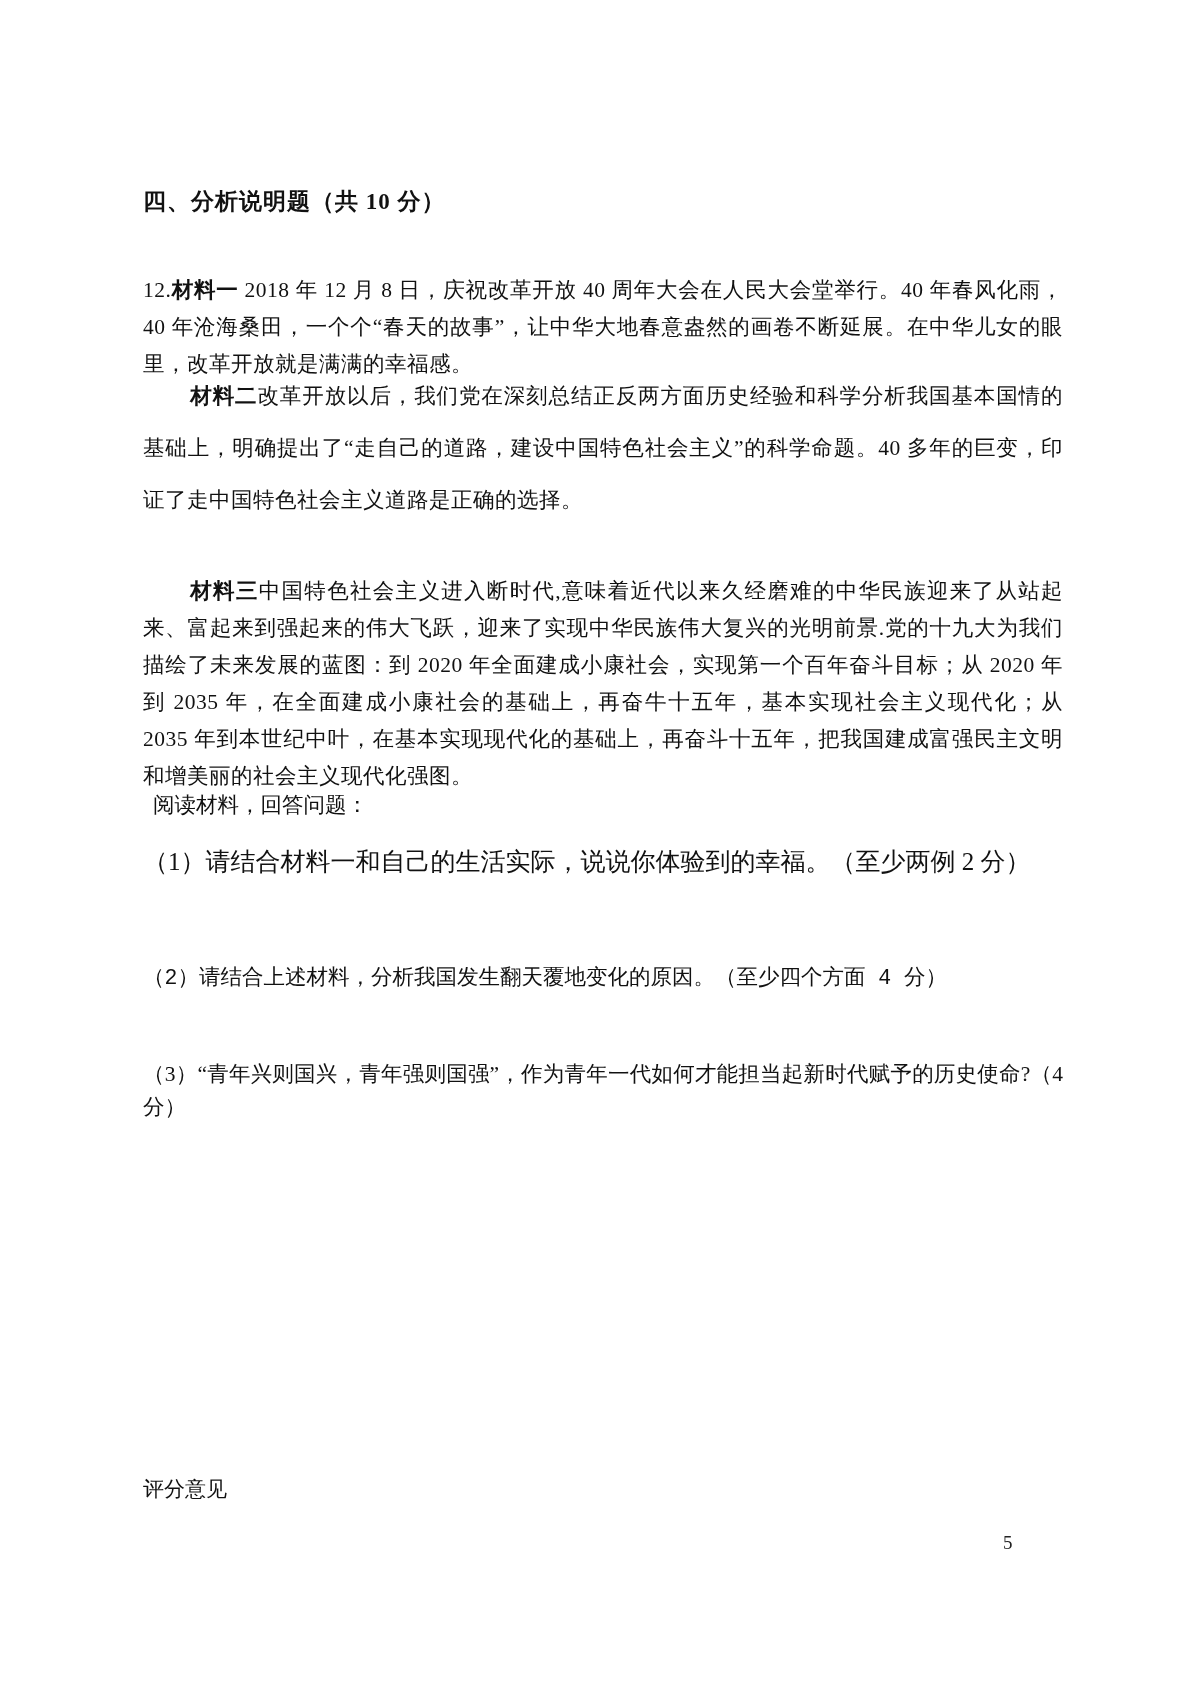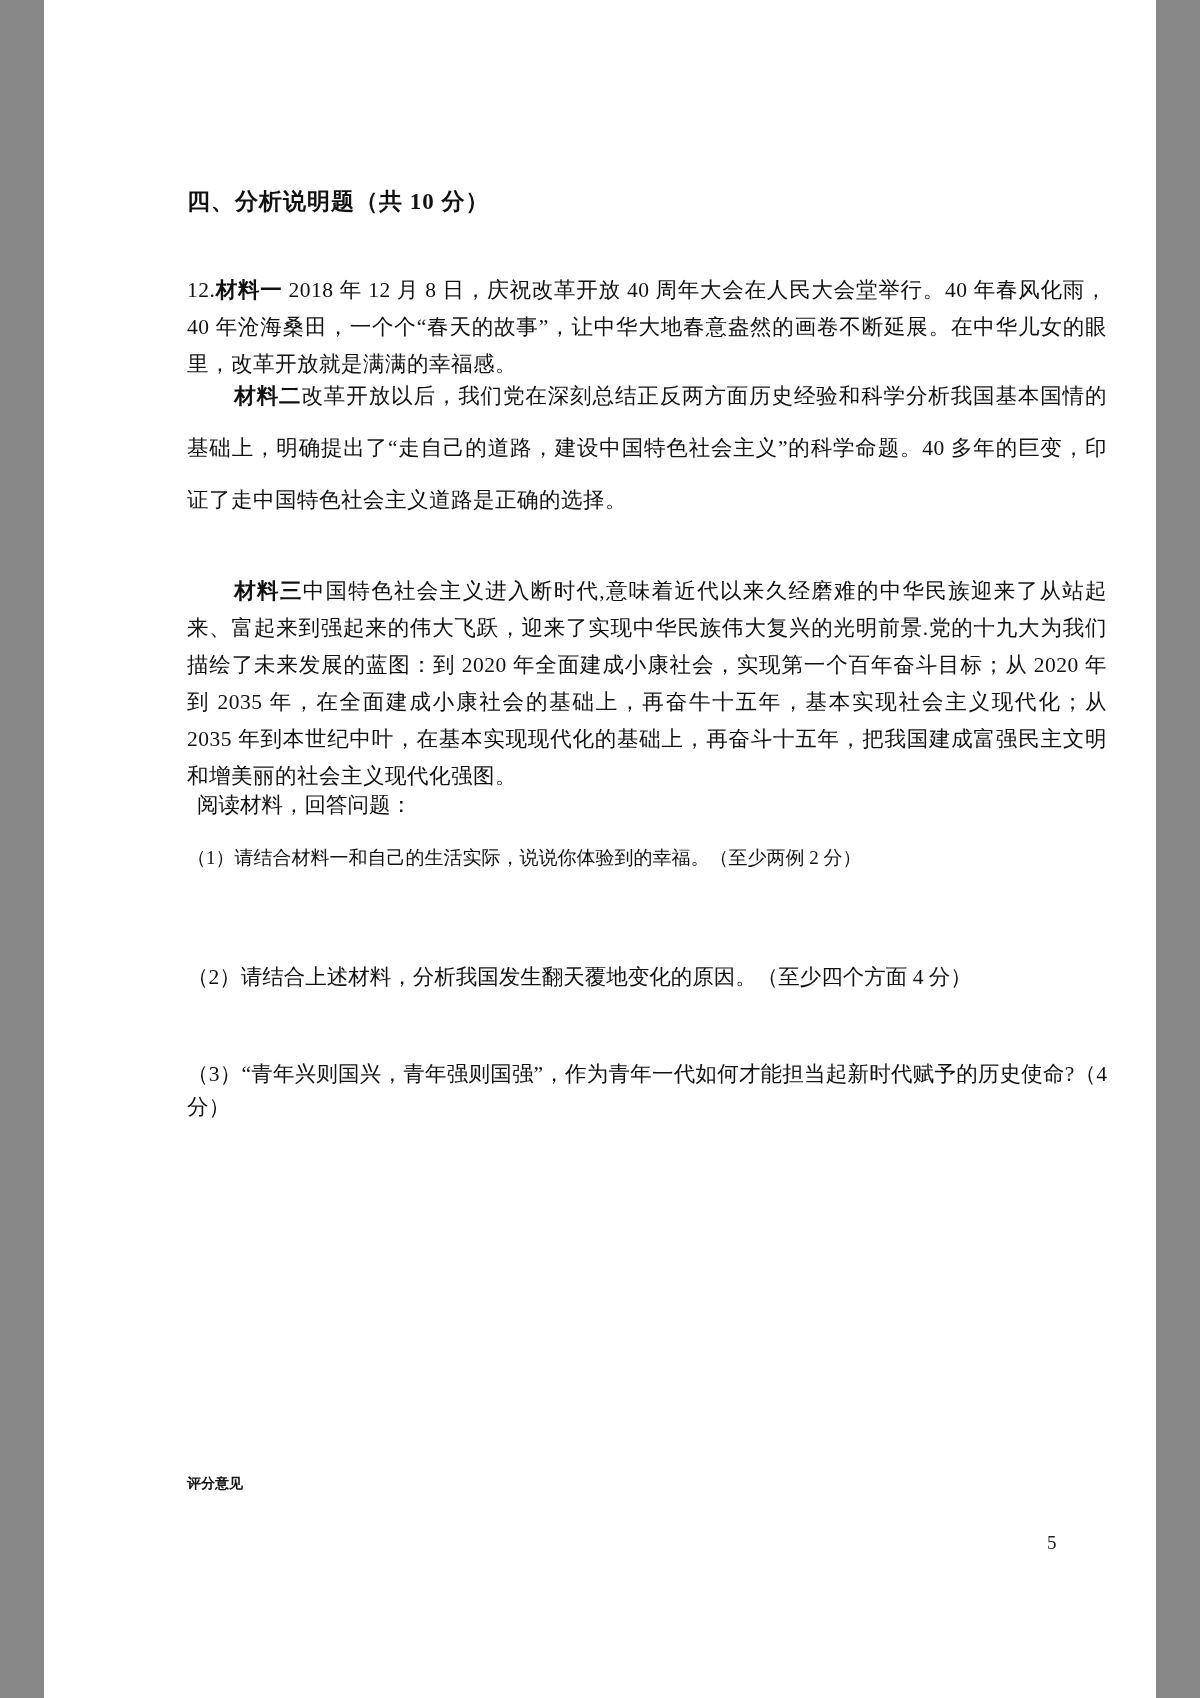--- a/index.html
+++ b/index.html
@@ -1,18 +1,18 @@
 <!DOCTYPE html>
 <html><head>
 <meta charset="utf-8">
 <style>
   html,body{margin:0;padding:0;background:#888;}
   .page{
     position:relative;
-    width:1112px;height:1698px;
+    width:1200px;height:1698px;
     margin:0 auto;
     background:#ffffff;
     font-family:"Liberation Serif","DejaVu Serif",serif;
     color:#111;
     overflow:hidden;
   }
   .content{
     position:absolute;
     left:143px;top:0;width:920px;height:100%;
   }
@@ -26,35 +26,35 @@
   .para{
     font-size:21.5px;
     text-align:justify;
     letter-spacing:0.5px;
   }
   .m1{top:250px;line-height:37px;}
   .m2{top:348px;line-height:52px;text-indent:2.2em;}
   .m3{top:551px;line-height:37px;text-indent:2.2em;}
   .mat-label{font-weight:bold;}
   .read-prompt{top:790px;font-size:21.5px;margin-left:10px;}
-  .q1{top:845px;font-size:19px;}
-  .q2{top:962px;font-size:21.5px;}
+  .q1{top:845px;font-size:25px;}
+  .q2{top:962px;font-size:21.5px;font-family:Liberation Mono, monospace;}
   .q3{top:1058px;font-size:21.5px;line-height:33px;text-align:justify;}
   .answer-titles{
     top:1345px;
     text-align:center;
     font-weight:bold;
     font-size:22.5px;
   }
   .answer-titles .t{line-height:56px;}
   .grading-heading{
     top:1475px;
     font-family:"Liberation Sans","DejaVu Sans",sans-serif;
-    font-weight:bold;
-    font-size:14px;
+    font-weight:normal;
+    font-size:21px;
   }
   .page-number{
     position:absolute;
     left:1003px;top:1532px;
     font-size:19px;
     color:#222;
   }
 </style>
 </head>
 <body>

